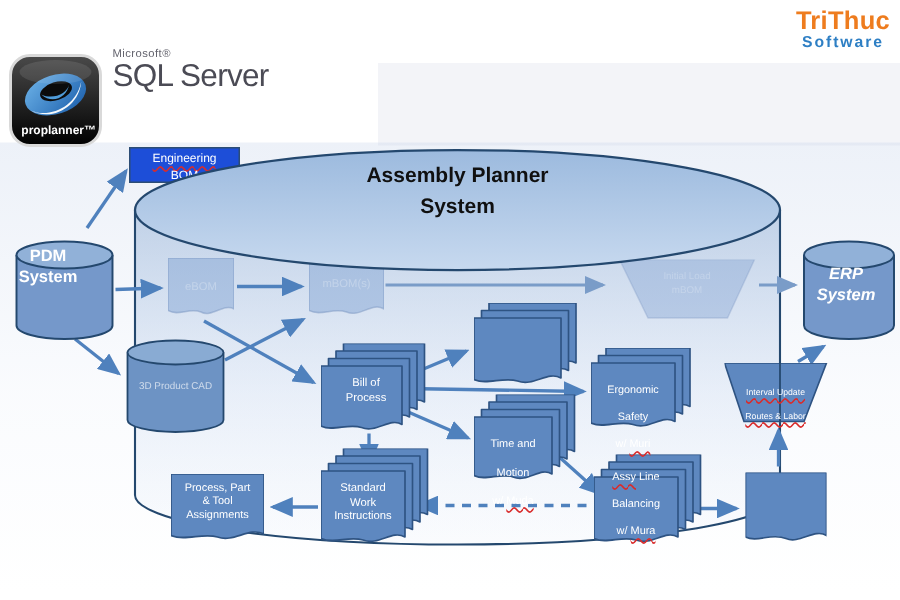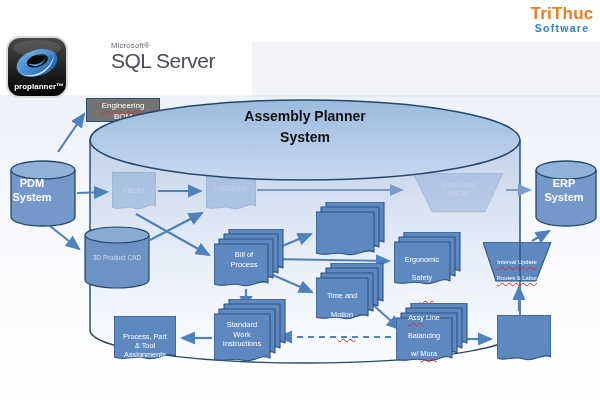--- a/index.html
+++ b/index.html
@@ -5,36 +5,36 @@
   html,body{margin:0;padding:0;background:#fff;}
   #stage{position:relative;width:600px;height:400px;background:#ffffff;overflow:hidden;
          font-family:"Liberation Sans",sans-serif;}
   .abs{position:absolute;}
   
   .top-panel{left:252px;top:42px;width:348px;height:55px;background:#f3f4f8;}
   .diagram-bg{left:0;top:95px;width:600px;height:300px;
     background:linear-gradient(180deg,rgba(195,209,233,.30) 0%,rgba(222,231,246,.16) 55%,rgba(255,255,255,0) 100%);}
   
   .pp-label{left:10px;top:82px;width:54px;text-align:right;color:#fff;font-size:8px;font-weight:bold;z-index:8;}
-  .sql-block{left:75px;top:41px;z-index:8;color:#4b4b55;margin-left:36px;}
+  .sql-block{left:75px;top:31px;z-index:8;color:#4b4b55;}
   .sql-ms{font-size:7.5px;color:#63636d;letter-spacing:.3px;}
   .sql-name{font-size:21px;line-height:22px;font-weight:400;letter-spacing:-.5px;}
   .trithuc{left:513px;top:5px;width:98px;text-align:center;z-index:8;}
   .trithuc .tt1{font-size:17px;line-height:18px;font-weight:800;color:#ee7c1e;letter-spacing:.2px;}
   .trithuc .tt2{font-size:10.5px;font-weight:700;color:#2e7fc4;letter-spacing:1.3px;margin-top:-1px;}
   
   .doclabel{color:#fff;font-size:7.5px;line-height:9.5px;text-align:center;white-space:pre-line;z-index:6;}
   .ln{display:block;}
   .wavy{text-decoration-line:underline;text-decoration-style:wavy;text-decoration-color:#d92b2b;
         text-decoration-thickness:1px;text-underline-offset:1.5px;}
   .faint{opacity:.5;}
   .cyl-label{color:#fff;font-weight:bold;font-size:11px;line-height:14px;text-align:center;white-space:pre-line;z-index:6;}
   .title{left:195px;top:106px;width:220px;text-align:center;font-size:14px;font-weight:bold;color:#101010;
          line-height:21px;white-space:pre-line;z-index:6;}
-  .engbox{left:86px;top:98px;width:74px;height:24px;background:#737373;border:1px solid #2c4d75;
+  .engbox{left:86px;top:98px;width:74px;height:24px;background:#1d4ed8;border:1px solid #2c4d75;
           overflow:hidden;z-index:2;color:#fff;font-size:8px;line-height:10.5px;text-align:center;padding-top:2px;box-sizing:border-box;}
   .z2{z-index:2}.z3{z-index:3}.z4{z-index:4}.z5{z-index:5}
   svg{display:block;}
 </style>
 </head>
 <body>
 
 <div id="stage">
 
   <div class="abs top-panel"></div>
@@ -153,30 +153,30 @@
       <line x1="506" y1="190" x2="530" y2="190" marker-end="url(#ahf)"></line>
     </g>
   </svg>
 
   <div class="abs z5" style="left:10px;top:160px;">
     <svg width="66" height="68" viewBox="0 0 66 68">
       <path d="M1,10 V57 A32,9 0 0 0 65,57 V10" fill="#7598ca" stroke="#24486e" stroke-width="1.3"></path>
       <ellipse cx="33" cy="10" rx="32" ry="9" fill="#91b1d8" stroke="#24486e" stroke-width="1.3"></ellipse>
     </svg>
   </div>
-  <div class="abs cyl-label" style="left:10px;top:176px;width:44px;">PDM
+  <div class="abs cyl-label" style="left:10px;top:164px;width:44px;">PDM
 System</div>
 
   <div class="abs z5" style="left:535px;top:160px;">
     <svg width="62" height="68" viewBox="0 0 62 68">
       <path d="M1,10 V57 A30,9 0 0 0 61,57 V10" fill="#7598ca" stroke="#24486e" stroke-width="1.3"></path>
       <ellipse cx="31" cy="10" rx="30" ry="9" fill="#91b1d8" stroke="#24486e" stroke-width="1.3"></ellipse>
     </svg>
   </div>
-  <div class="abs cyl-label" style="left:535px;top:176px;width:58px;">ERP
+  <div class="abs cyl-label" style="left:535px;top:176px;width:58px;font-style:italic;">ERP
 System</div>
 
   <div class="abs z5" style="left:84px;top:226px;">
     <svg width="66" height="64" viewBox="0 0 66 64">
       <path d="M1,9 V54 A32,8 0 0 0 65,54 V9" fill="#6d93c4" stroke="#24486e" stroke-width="1.2"></path>
       <ellipse cx="33" cy="9" rx="32" ry="8" fill="#89abd3" stroke="#24486e" stroke-width="1.2"></ellipse>
     </svg>
   </div>
   <div class="abs doclabel" style="left:84px;top:253px;width:66px;font-size:6.6px;opacity:.65;">3D Product CAD</div>
 
@@ -232,21 +232,21 @@
     <span class="ln">Ergonomic</span>
     <span class="ln">Safety</span>
     <span class="ln"><span>w/ </span><span class="wavy">Muri</span></span>
   </div>
 
   <div class="abs z5" style="left:114px;top:316px;">
     <svg width="62" height="46" viewBox="0 0 62 46">
       <path d="M0,0 H62 V40 C52,35 42,46 31,42 C21,39 10,45 0,41 Z" fill="#5e88c0" stroke="#2e5382" stroke-width="1.1"></path>
     </svg>
   </div>
-  <div class="abs doclabel" style="left:114px;top:320px;width:62px;font-size:7.3px;line-height:9px;margin-top:12px;">Process, Part
+  <div class="abs doclabel" style="left:114px;top:320px;width:62px;font-size:7.3px;line-height:9px;">Process, Part
 &amp; Tool
 Assignments</div>
 
   <div class="abs z5" style="left:214px;top:299px;">
     <svg width="73" height="72" viewBox="0 0 73 72">
       <g fill="#5e88c0" stroke="#2e5382" stroke-width="1.1" stroke-linejoin="round">
         <path transform="translate(15,0)" d="M0,0 H56 V44 C47,39 39,50 28,46 C18,43 9,49 0,45 Z"></path>
         <path transform="translate(10,5)" d="M0,0 H56 V44 C47,39 39,50 28,46 C18,43 9,49 0,45 Z"></path>
         <path transform="translate(5,10)" d="M0,0 H56 V44 C47,39 39,50 28,46 C18,43 9,49 0,45 Z"></path>
         <path transform="translate(0,15)" d="M0,0 H56 V44 C47,39 39,50 28,46 C18,43 9,49 0,45 Z"></path>

